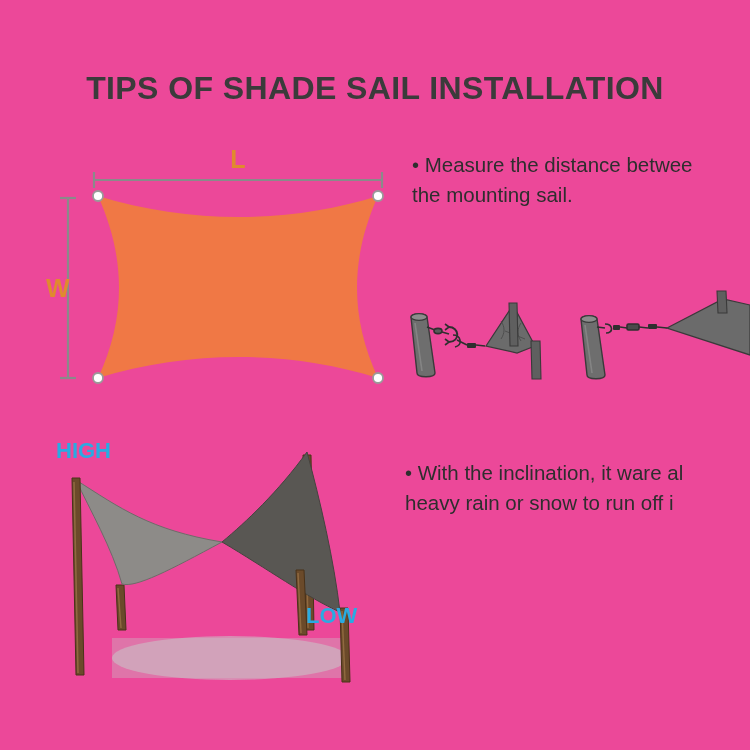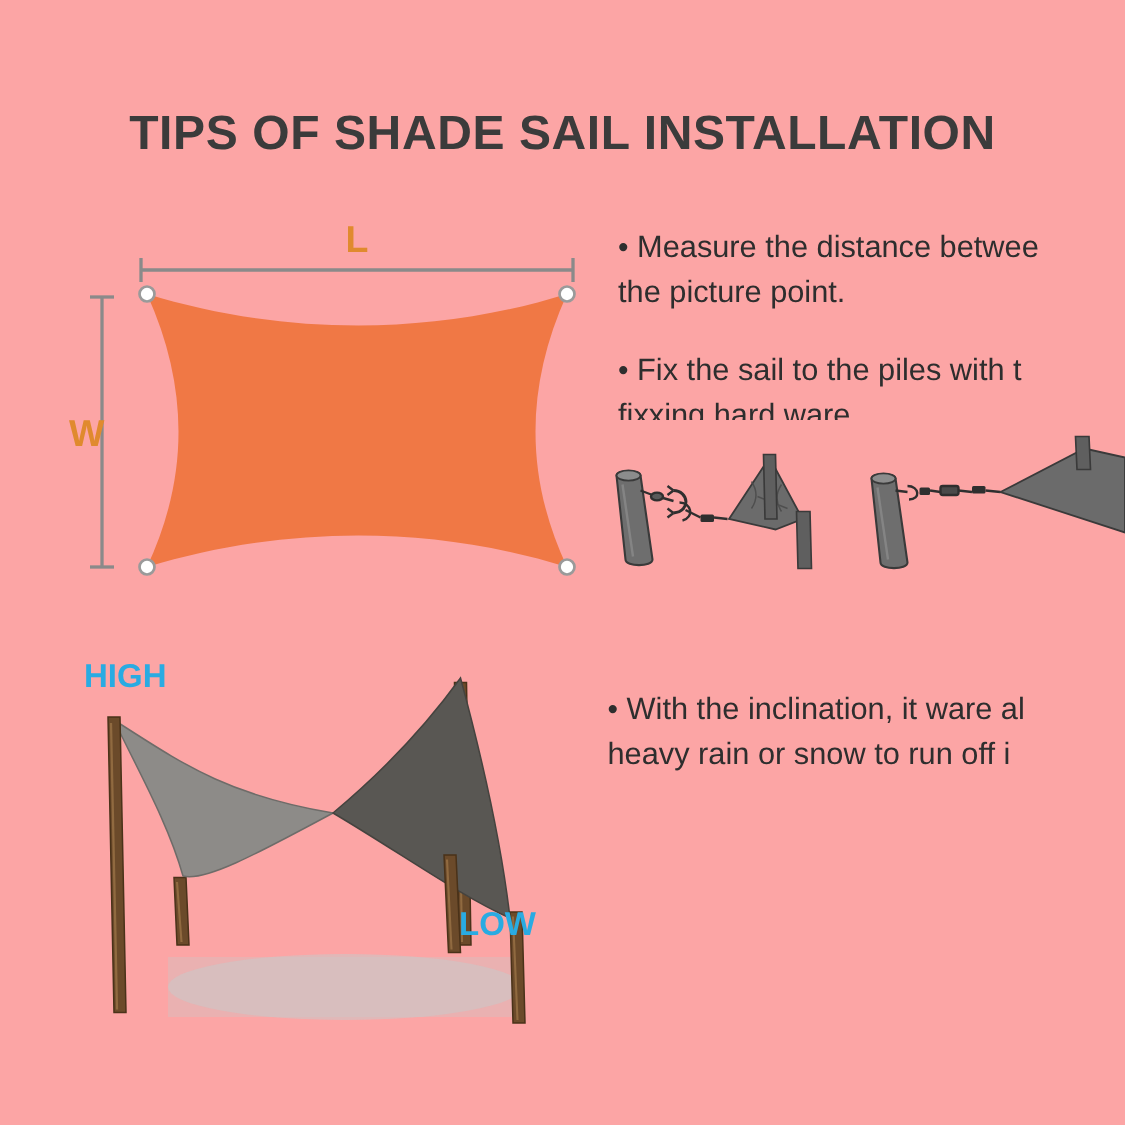--- a/index.html
+++ b/index.html
@@ -11,21 +11,21 @@
     width: 750px;
     height: 750px;
     overflow: hidden;
     font-family: "Liberation Sans", sans-serif;
     position: relative;
   }
   #page {
     position: relative;
     width: 750px;
     height: 750px;
-    background: #fca5a5;
+    background: #ec4899;
     overflow: hidden;
   }
 
   
   .title {
     position: absolute;
     left: 0;
     top: 70px;
     width: 750px;
     text-align: center;
@@ -103,30 +103,23 @@
     </svg>
   </div>
 
   <div class="panel tips-text" id="panel-tips-top">
 
     <div class="tip-block">
       <span class="tip-line">
         <span class="bullet-dot">•</span>
         <span>Measure the distance betwee</span>
       </span>
-      <span class="tip-line">the picture point.</span>
+      <span class="tip-line">the mounting sail.</span>
     </div>
 
-    <div class="tip-block">
-      <span class="tip-line">
-        <span class="bullet-dot">•</span>
-        <span>Fix the sail to the piles with t</span>
-      </span>
-      <span class="tip-line">fixxing hard ware.</span>
-    </div>
   </div>
 
   <div class="panel" id="panel-hardware">
     <svg width="345" height="105" viewBox="0 0 345 105">
 
       <g>
 
         <g>
           <path d="M 6 34 C 6 30, 22 30, 22 34 L 30 90 C 30 95, 12 95, 12 90 Z" fill="#6E6E6E" stroke="#3A3A3A" stroke-width="1.4"></path>
           <ellipse cx="14" cy="34" rx="8" ry="3.4" fill="#8C8C8C" stroke="#3A3A3A" stroke-width="1.2"></ellipse>

